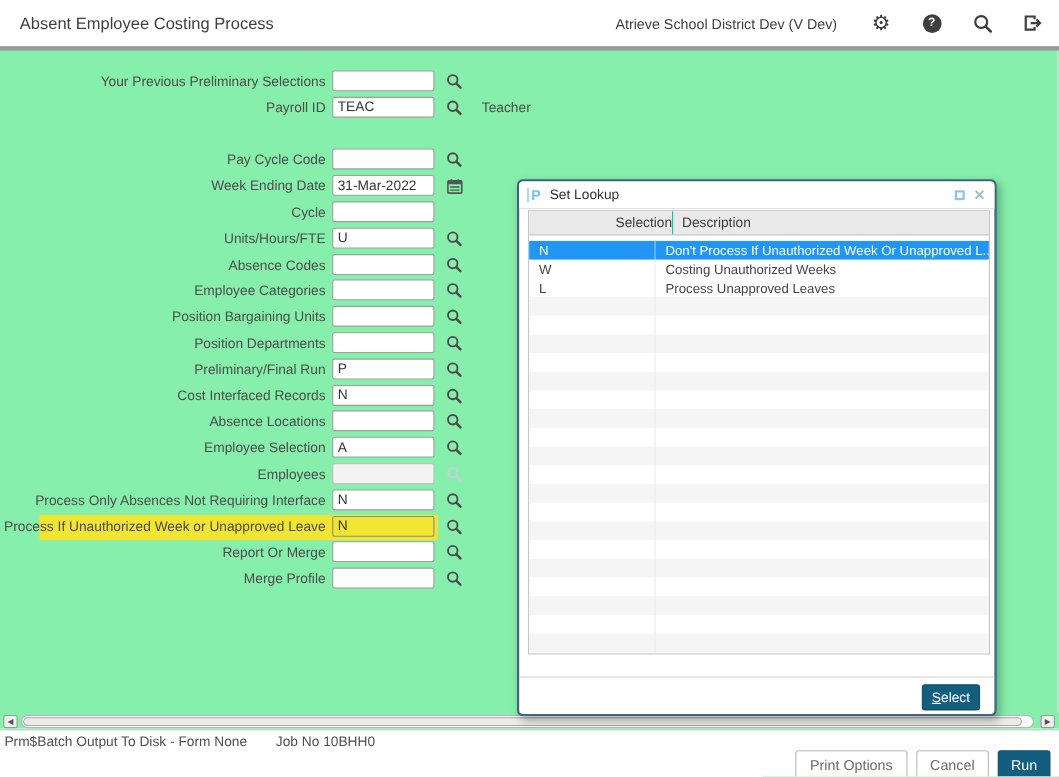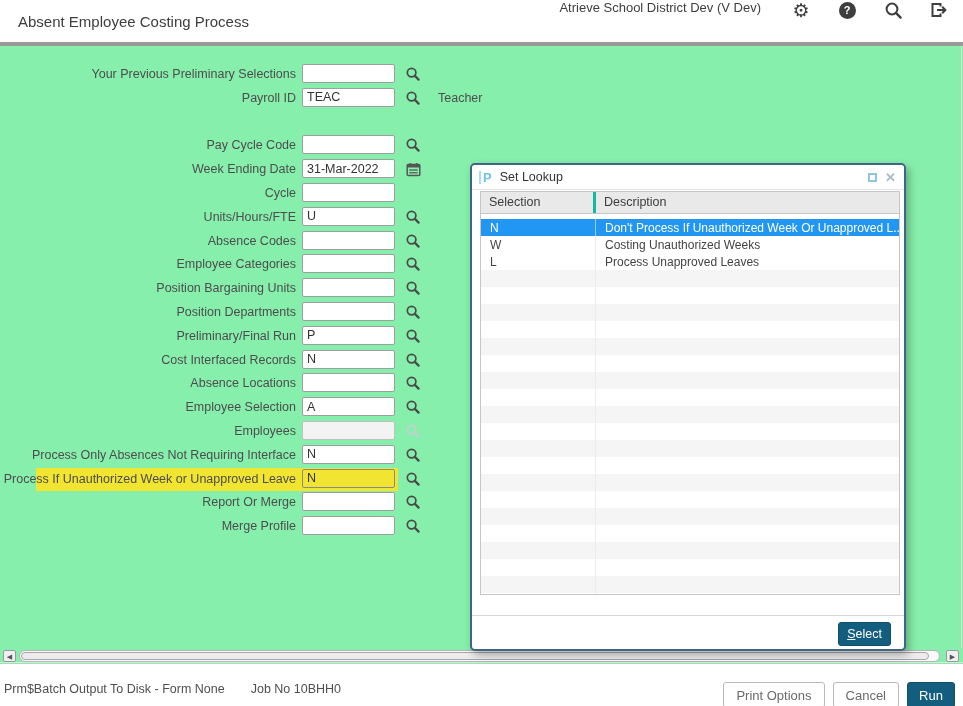--- a/index.html
+++ b/index.html
@@ -4,21 +4,21 @@
 <style>
   * { box-sizing: border-box; margin: 0; padding: 0; }
   html,body { background:#fff; }
   body { font-family: "Liberation Sans", sans-serif; }
   .screen { position:relative; width:963px; height:706px; background:#86efac; overflow:hidden; }
 
   
   .titlebar { position:absolute; left:0; top:0; width:963px; height:42px; background:#fff;
               display:flex; align-items:center; }
   .page-title { position:absolute; left:18px; top:13px; font-size:15px; color:#3e3e3e; }
-  .header-right { position:absolute; right:14px; top:0; height:42px; display:flex; align-items:flex-start; gap:26px; }
+  .header-right { position:absolute; right:14px; top:0; height:42px; display:flex; align-items:center; gap:26px; }
   .env-label { font-size:13px; color:#3e3e3e; margin-right:4px; }
   .hicon { width:20px; height:20px; display:flex; align-items:center; justify-content:center; cursor:pointer; }
   .gear-glyph { font-size:19px; color:#3e3e3e; line-height:1; }
   .help-circle { width:17px; height:17px; border-radius:50%; background:#3e3e3e; color:#fff;
                  font-size:11px; font-weight:bold; display:flex; align-items:center; justify-content:center; }
   .divider { position:absolute; left:0; top:42px; width:963px; height:4px; background:#999; }
   .right-edge { position:absolute; right:1px; top:46px; width:1px; height:602px; background:#dcdcdc; }
 
   
   .form-area { position:absolute; left:0; top:46px; width:963px; height:600px; }
@@ -50,21 +50,21 @@
   .dlg-title { margin-left:8px; font-size:12.5px; font-weight:normal; color:#333; }
   .dlg-controls { position:absolute; right:8px; top:0; height:25px; display:flex; align-items:center; gap:8px; }
   .dlg-max { width:9px; height:9px; border:2px solid #8fc3df; cursor:pointer; }
   .dlg-close { color:#a9bac4; font-size:13px; font-weight:bold; line-height:1; cursor:pointer; }
 
   .dlg-table { position:absolute; left:8px; top:26px; width:420px; height:404px; border:1px solid #c6c6c6;
                overflow:hidden; background:#fff; }
   .ltable-head { display:flex; height:22px; background:#e9e9e9; border-bottom:1px solid #c6c6c6;
                  font-size:12.5px; color:#3c3c3c; }
   .lth { padding:3px 0 0 8px; }
-  .lth.sel { width:115px; border-right:3px solid #14b8a6; }
+  .lth.sel { width:131px; border-right:1px solid #14b8a6;text-align:right; }
   .lth.desc { flex:1; }
   .ltable-body { padding-top:5px; }
   .lrow { display:flex; height:17px; font-size:12px; color:#444; align-items:center; }
   .lrow .lc-sel { width:115px; padding-left:9px; border-right:1px solid #ececec; height:17px; display:flex; align-items:center; }
   .lrow .lc-desc { flex:1; padding-left:9px; white-space:nowrap; overflow:hidden; }
   .lrow.alt { background:#f5f5f5; }
   .lrow.selected { background:#2196f3; color:#fff; }
   .lrow.selected .lc-sel { border-right-color:rgba(255,255,255,0.55); }
 
   .dlg-sep { position:absolute; left:0; top:450px; width:100%; height:1px; background:#d6d6d6; }
@@ -81,21 +81,21 @@
             cursor:pointer; line-height:1; }
   .hs-left { left:3px; }
   .hs-right { right:4px; }
   .hs-track { position:absolute; left:19px; top:1px; width:921px; height:12px; background:#fafafa;
               border:1px solid #b5b5b5; border-radius:6px; }
   .hs-thumb { position:absolute; left:1px; top:1px; width:908px; height:8px; background:#ececec;
               border:1px solid #a8a8a8; border-radius:5px; cursor:pointer; }
 
   
   .statusbar { position:absolute; left:0; top:664px; width:963px; height:42px; background:#fff; }
-  .status-text { position:absolute; left:4px; top:18px; font-size:12.5px; color:#4f4f4f; display:flex; gap:26px; }
+  .status-text { position:absolute; left:4px; top:3px; font-size:12.5px; color:#4f4f4f; display:flex; gap:26px; }
   .sb-buttons { position:absolute; right:8px; top:18px; display:flex; gap:8px; }
   .btn { height:26px; border-radius:3px; font-family:"Liberation Sans",sans-serif; font-size:13px; cursor:pointer; }
   .btn-plain { background:#fff; border:1px solid #b9b9b9; color:#6a6a6a; padding:0 12px; }
   .btn-run { background:#135e7e; border:1px solid #0f4f6a; color:#fff; width:48px; }
 </style>
 </head>
 <body>
 
 <div class="screen">
 

